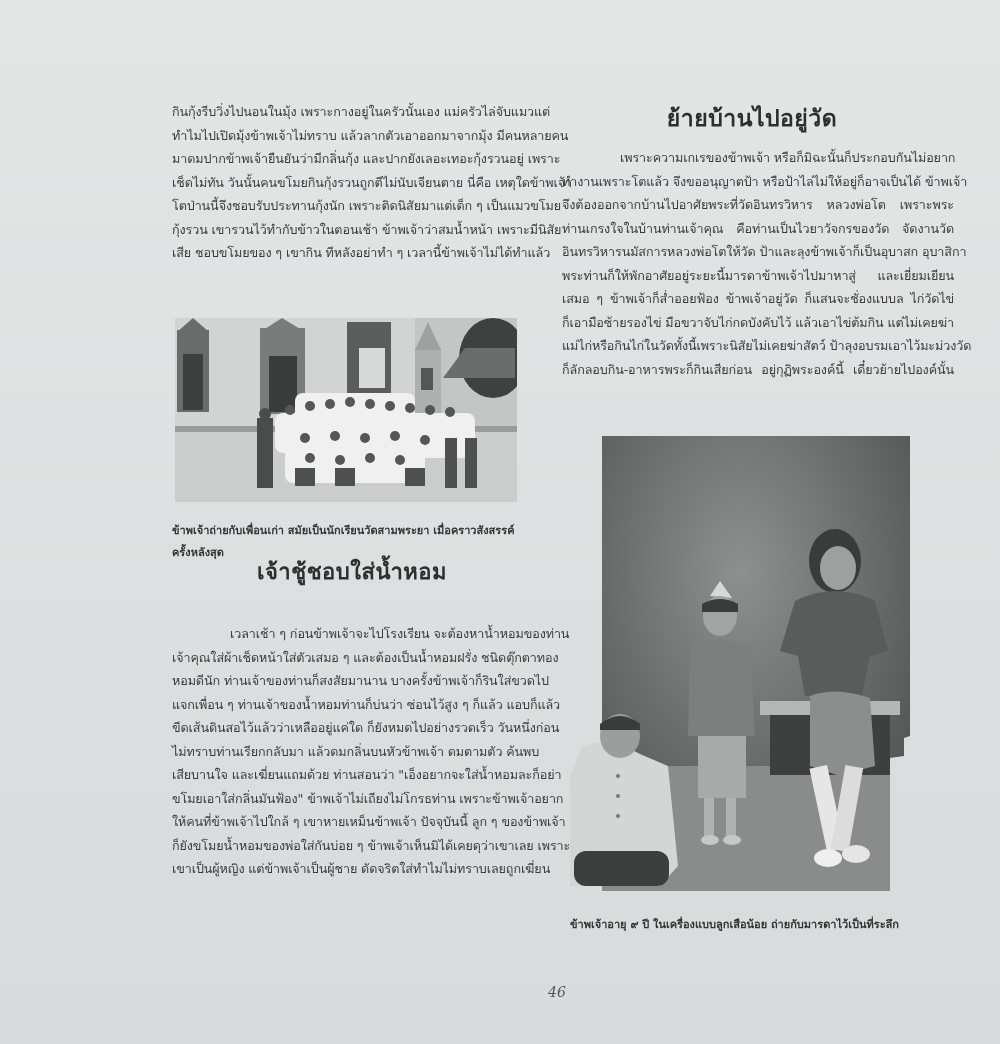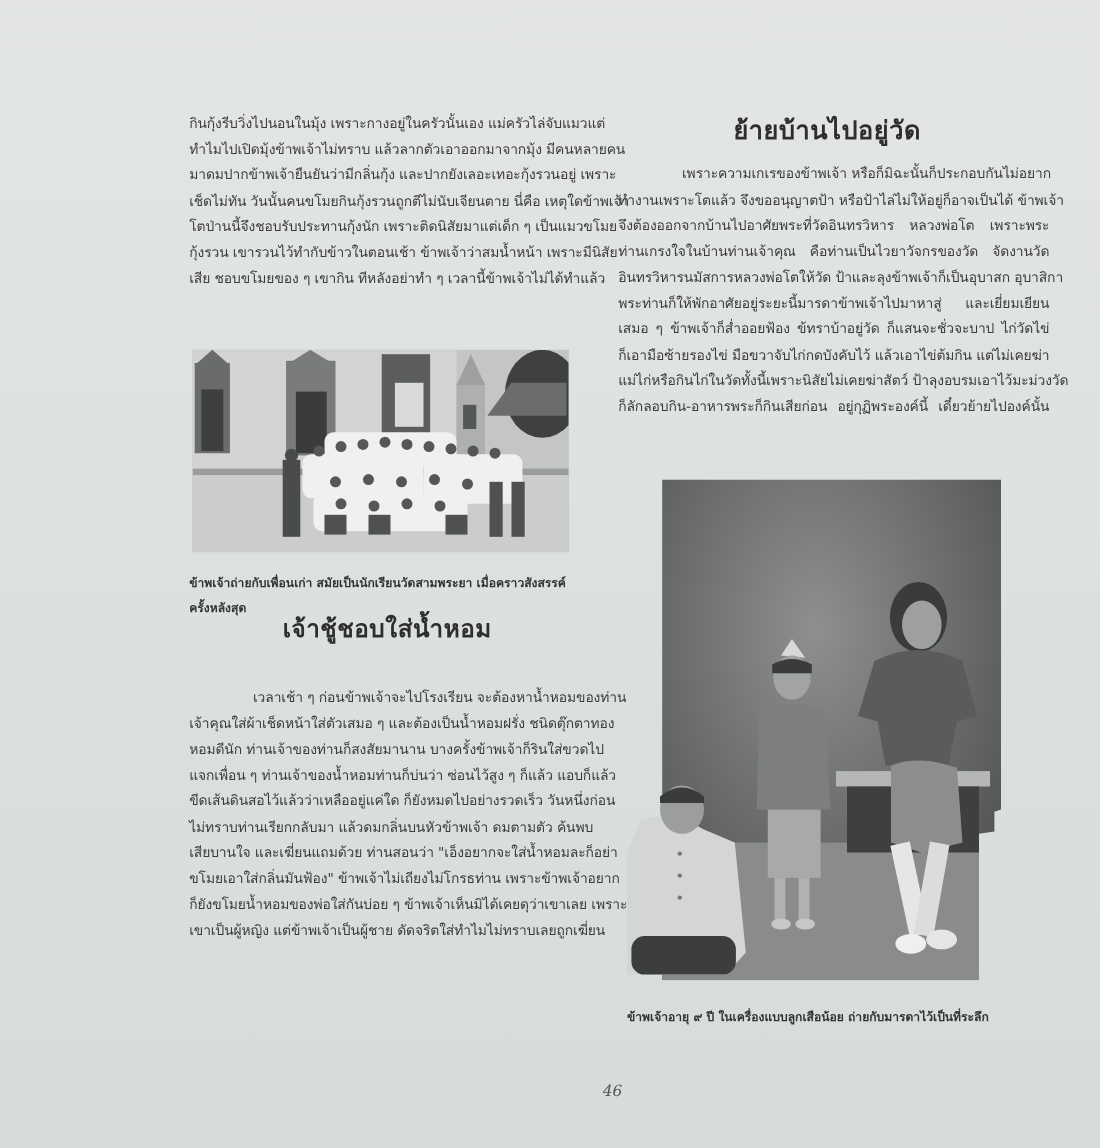--- a/index.html
+++ b/index.html
@@ -135,36 +135,37 @@
   <div style="position:absolute; left:172px; top:622px; width:360px;">
     <p class="para">
       <span class="line indent">เวลาเช้า ๆ ก่อนข้าพเจ้าจะไปโรงเรียน จะต้องหาน้ำหอมของท่าน</span>
       <span class="line">เจ้าคุณใส่ผ้าเช็ดหน้าใส่ตัวเสมอ ๆ และต้องเป็นน้ำหอมฝรั่ง ชนิดตุ๊กตาทอง</span>
       <span class="line">หอมดีนัก ท่านเจ้าของท่านก็สงสัยมานาน บางครั้งข้าพเจ้าก็รินใส่ขวดไป</span>
       <span class="line">แจกเพื่อน ๆ ท่านเจ้าของน้ำหอมท่านก็บ่นว่า ซ่อนไว้สูง ๆ ก็แล้ว แอบก็แล้ว</span>
       <span class="line">ขีดเส้นดินสอไว้แล้วว่าเหลืออยู่แค่ใด ก็ยังหมดไปอย่างรวดเร็ว วันหนึ่งก่อน</span>
       <span class="line">ไม่ทราบท่านเรียกกลับมา แล้วดมกลิ่นบนหัวข้าพเจ้า ดมตามตัว ค้นพบ</span>
       <span class="line">เสียบานใจ และเฆี่ยนแถมด้วย ท่านสอนว่า "เอ็งอยากจะใส่น้ำหอมละก็อย่า</span>
       <span class="line">ขโมยเอาใส่กลิ่นมันฟ้อง" ข้าพเจ้าไม่เถียงไม่โกรธท่าน เพราะข้าพเจ้าอยาก</span>
+      <span class="line">ให้คนที่ข้าพเจ้าไปใกล้ ๆ เขาหายเหม็นข้าพเจ้า ปัจจุบันนี้ ลูก ๆ ของข้าพเจ้า</span>
       <span class="line">ก็ยังขโมยน้ำหอมของพ่อใส่กันบ่อย ๆ ข้าพเจ้าเห็นมิได้เคยดุว่าเขาเลย เพราะ</span>
       <span class="line last">เขาเป็นผู้หญิง แต่ข้าพเจ้าเป็นผู้ชาย ดัดจริตใส่ทำไมไม่ทราบเลยถูกเฆี่ยน</span>
     </p>
   </div>
 
   <h2 class="heading" style="position:absolute; left:556px; top:100px; width:392px; font-size:23px;">ย้ายบ้านไปอยู่วัด</h2>
 
   <div style="position:absolute; left:562px; top:146px; width:392px;">
     <p class="para">
       <span class="line indent">เพราะความเกเรของข้าพเจ้า หรือก็มิฉะนั้นก็ประกอบกันไม่อยาก</span>
       <span class="line">ทำงานเพราะโตแล้ว จึงขออนุญาตป้า หรือป้าไล่ไม่ให้อยู่ก็อาจเป็นได้ ข้าพเจ้า</span>
       <span class="line">จึงต้องออกจากบ้านไปอาศัยพระที่วัดอินทรวิหาร หลวงพ่อโต เพราะพระ</span>
       <span class="line">ท่านเกรงใจในบ้านท่านเจ้าคุณ คือท่านเป็นไวยาวัจกรของวัด จัดงานวัด</span>
       <span class="line">อินทรวิหารนมัสการหลวงพ่อโตให้วัด ป้าและลุงข้าพเจ้าก็เป็นอุบาสก อุบาสิกา</span>
       <span class="line">พระท่านก็ให้พักอาศัยอยู่ระยะนี้มารดาข้าพเจ้าไปมาหาสู่ และเยี่ยมเยียน</span>
-      <span class="line">เสมอ ๆ ข้าพเจ้าก็ส่ำออยฟ้อง ข้ทราบ้าอยู่วัด ก็แสนจะชั่วจะบาป ไก่วัดไข่</span>
+      <span class="line">เสมอ ๆ ข้าพเจ้าก็ส่ำออยฟ้อง ข้าพเจ้าอยู่วัด ก็แสนจะชั่องแบบล ไก่วัดไข่</span>
       <span class="line">ก็เอามือซ้ายรองไข่ มือขวาจับไก่กดบังคับไว้ แล้วเอาไข่ต้มกิน แต่ไม่เคยฆ่า</span>
       <span class="line">แม่ไก่หรือกินไก่ในวัดทั้งนี้เพราะนิสัยไม่เคยฆ่าสัตว์ ป้าลุงอบรมเอาไว้มะม่วงวัด</span>
       <span class="line">ก็ลักลอบกิน-อาหารพระก็กินเสียก่อน อยู่กุฏิพระองค์นี้ เดี๋ยวย้ายไปองค์นั้น</span>
     </p>
   </div>
 
   <div style="position:absolute; left:570px; top:436px; width:342px; height:460px;" title="childhood portrait: boy aged 9 in boy scout uniform with mother">
     <svg width="342" height="460" viewBox="0 0 342 460">
       <defs>
         <radialGradient id="bg" cx="45%" cy="30%" r="75%">

